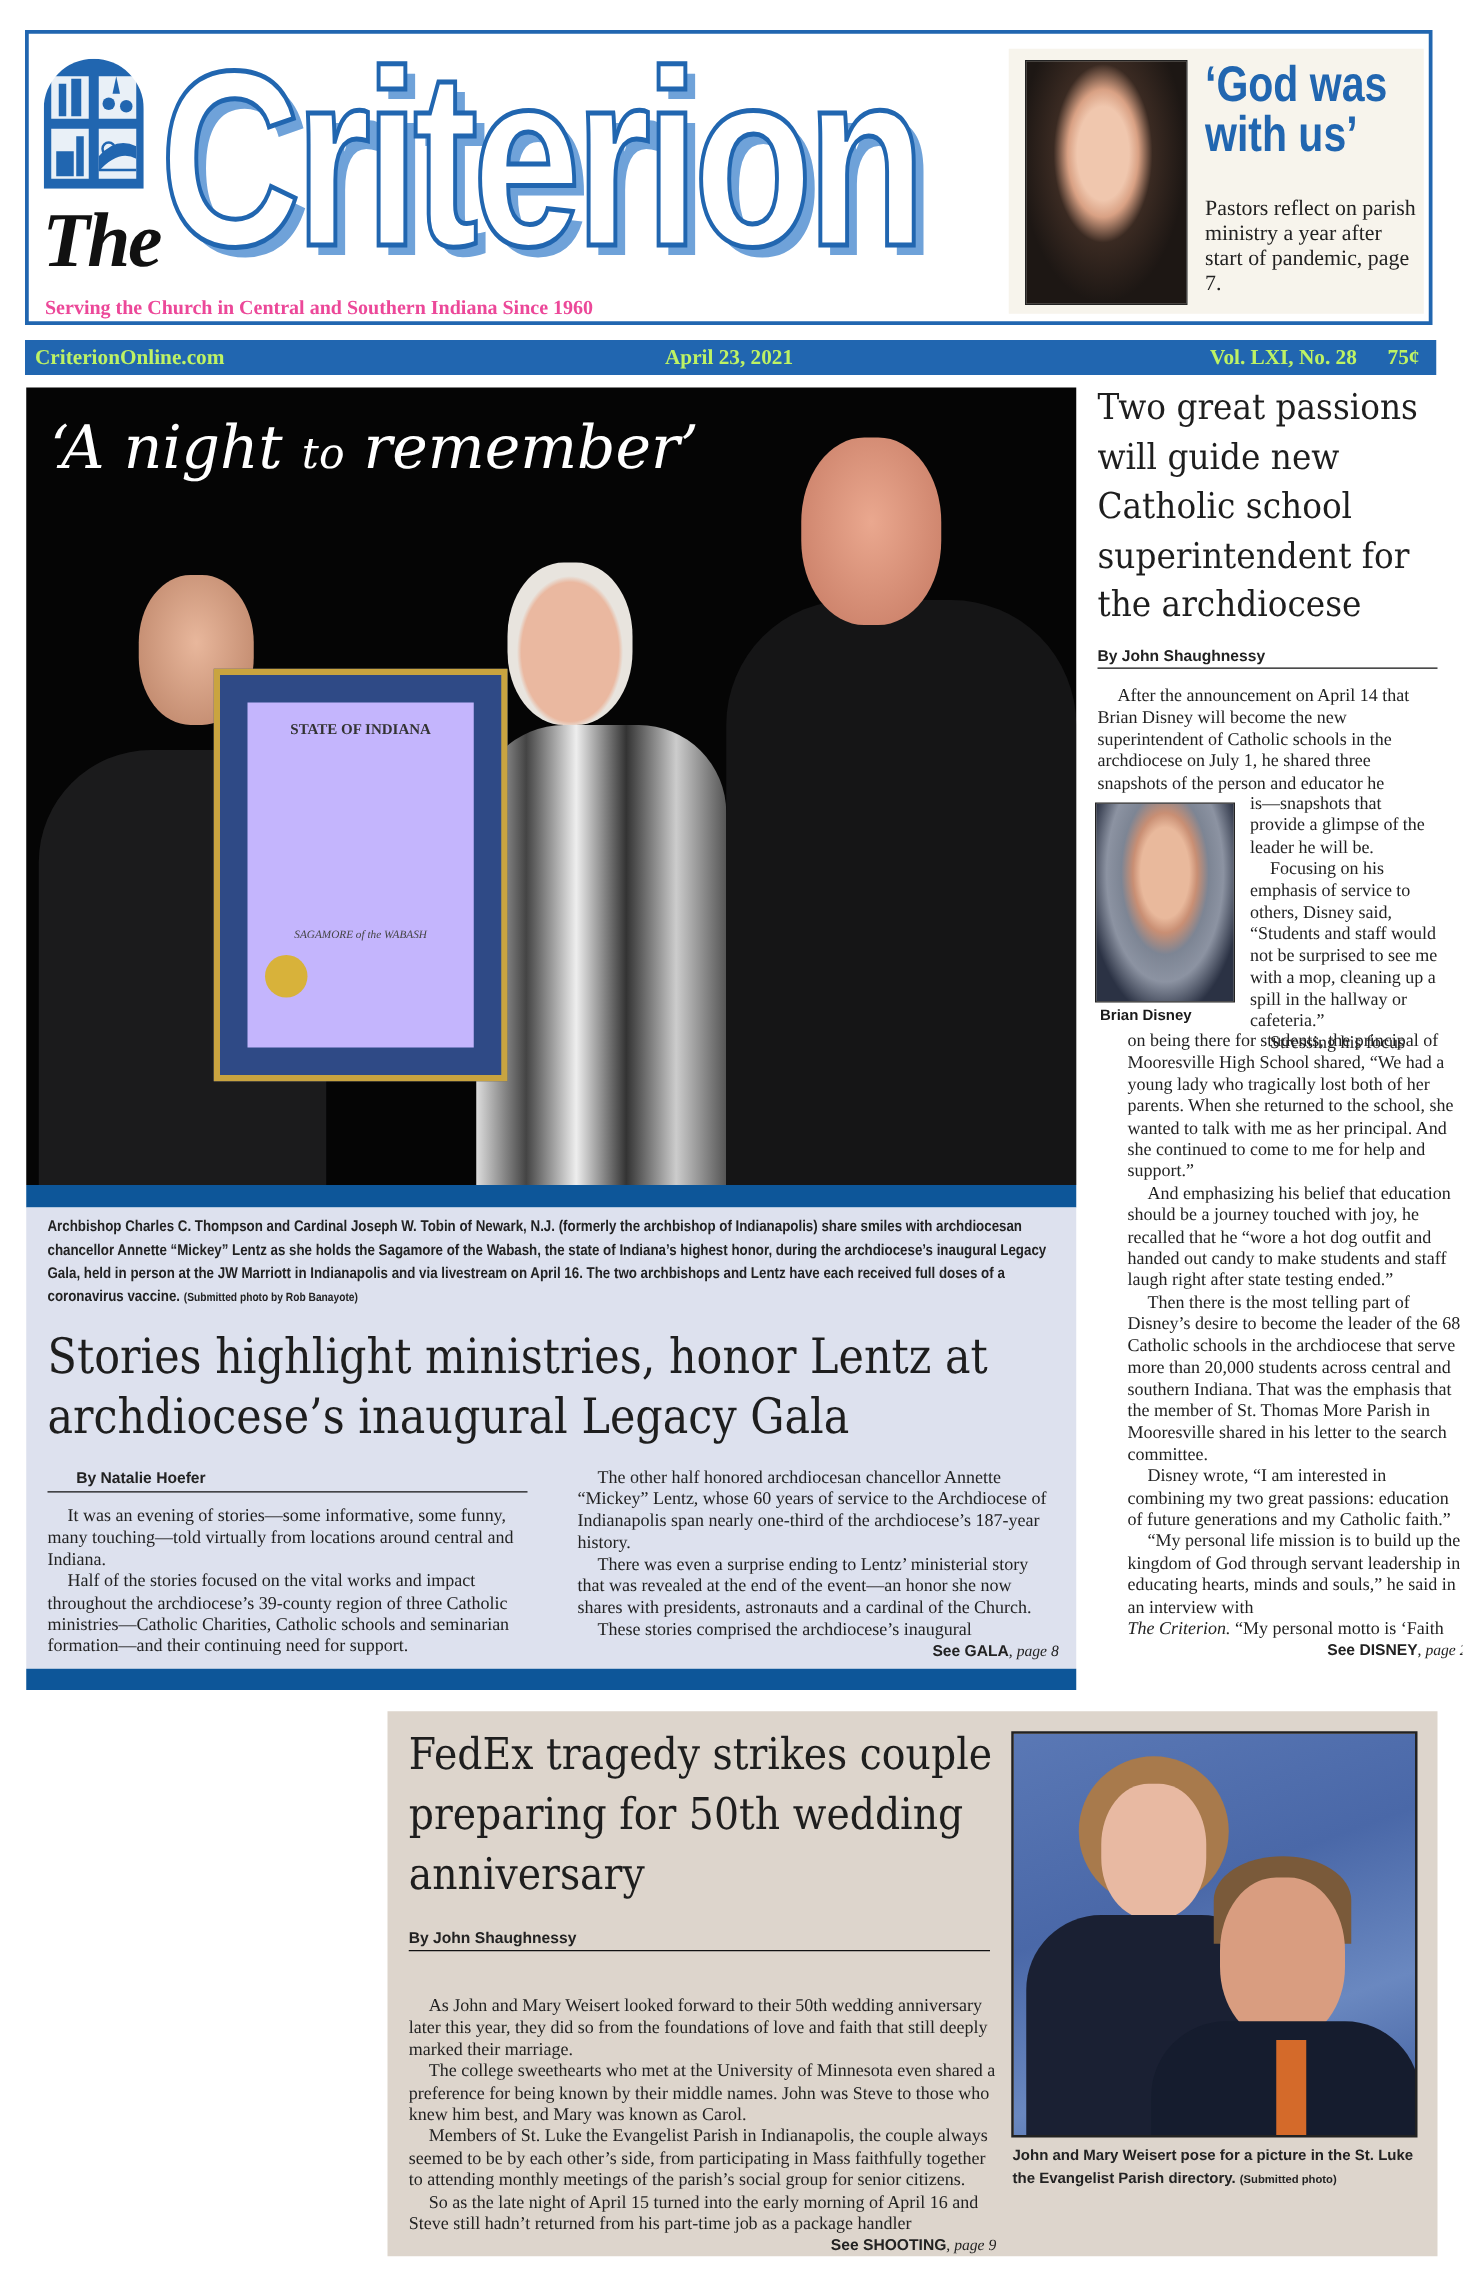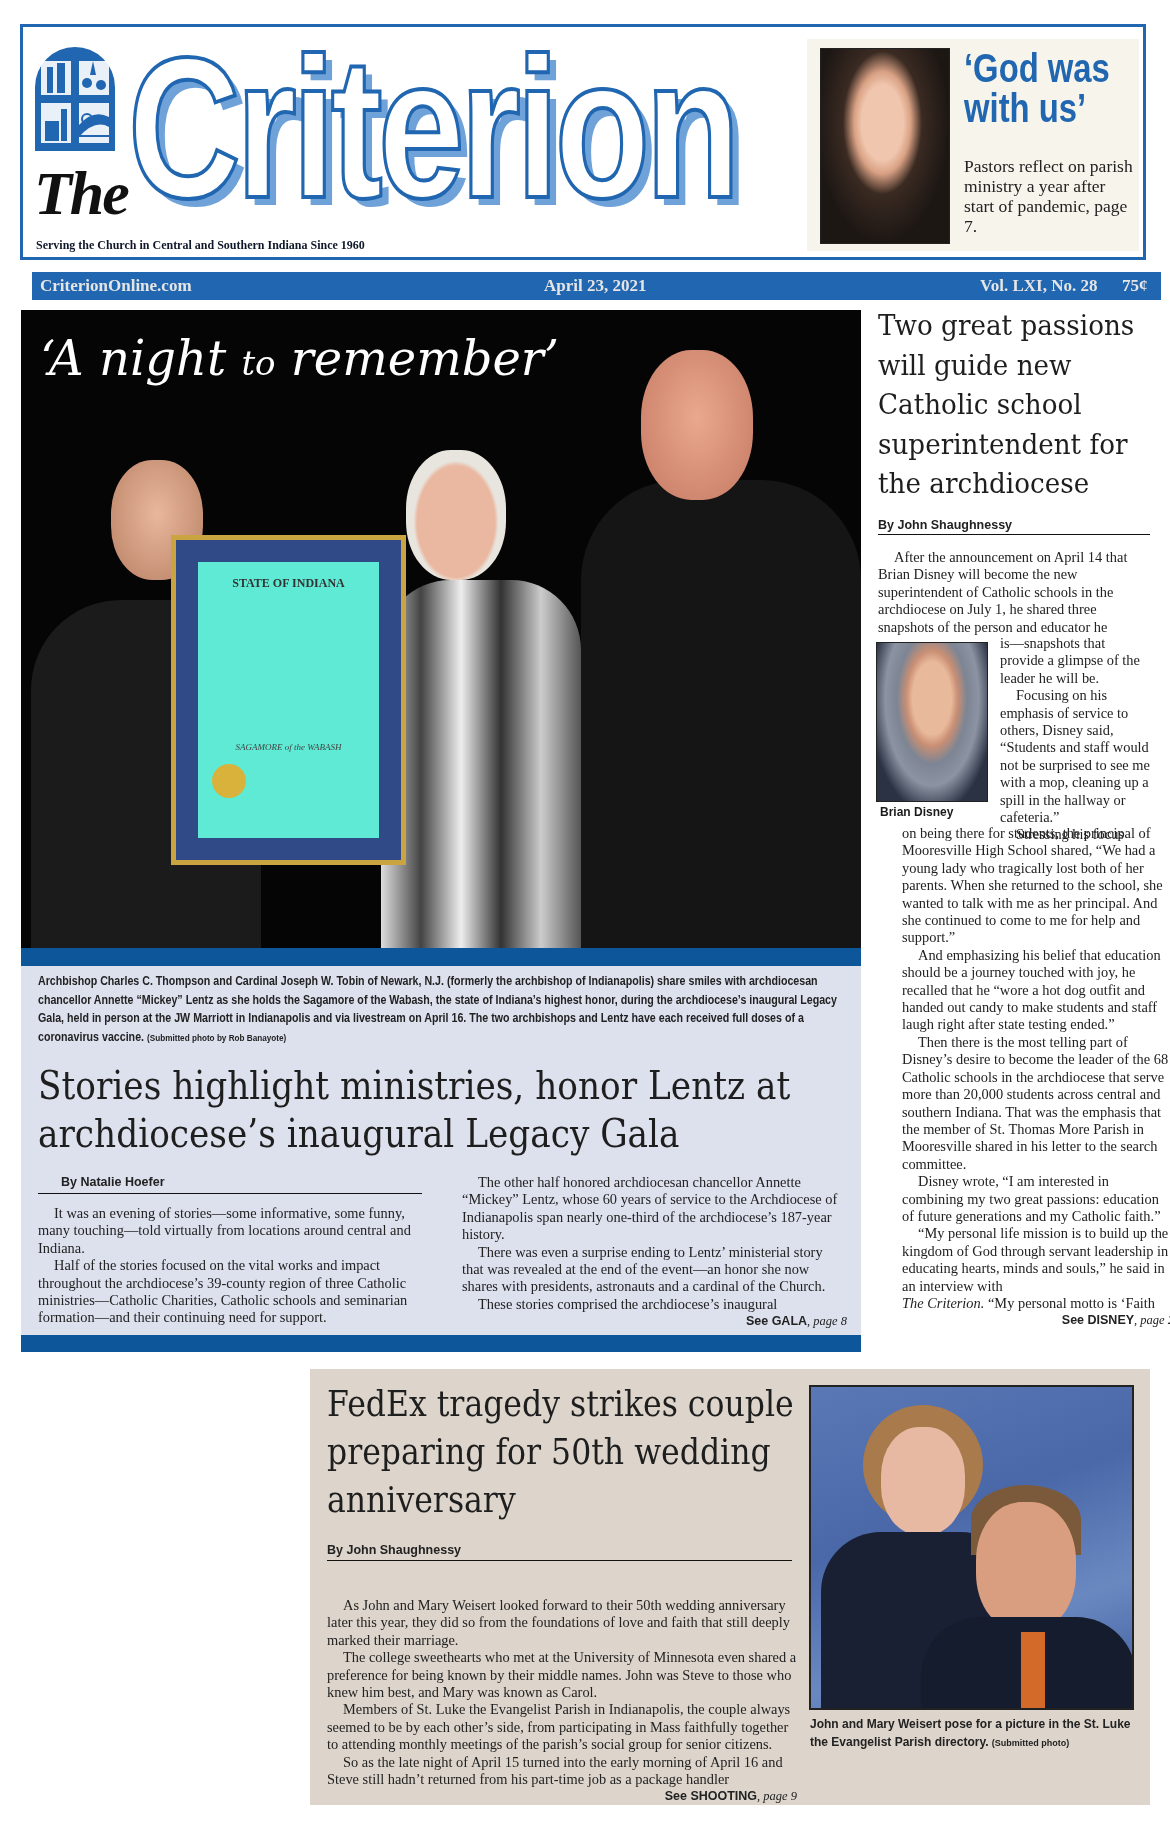--- a/index.html
+++ b/index.html
@@ -4,27 +4,27 @@
 <style>
   html,body{margin:0;padding:0;background:#fff;}
   body{width:1170px;height:1826px;position:relative;overflow:hidden;font-family:"Liberation Serif",serif;color:#1a1a1a;}
   .abs{position:absolute;}
   
   #masthead{left:20px;top:24px;width:1126px;height:236px;border:3px solid #2166b0;box-sizing:border-box;}
   #logo{left:35px;top:47px;width:80px;height:104px;}
   #the-word{left:34px;top:158px;font-family:"Liberation Serif",serif;font-style:italic;font-weight:bold;font-size:62px;color:#111;letter-spacing:-2px;}
   #title-word{left:128px;top:28px;font-family:"Liberation Sans",sans-serif;font-weight:bold;font-size:200px;line-height:200px;letter-spacing:-6px;color:#fff;
     -webkit-text-stroke:4px #2166b0;text-shadow:10px 8px 0 #6fa2d9;transform:scaleX(0.78);transform-origin:left top;}
-  #tagline{left:36px;top:238px;font-family:"Liberation Serif",serif;font-weight:bold;font-size:12px;color:#0f172a;}
+  #tagline{left:36px;top:238px;font-family:"Liberation Serif",serif;font-weight:bold;font-size:16px;color:#ec4899;}
   #inset{left:807px;top:39px;width:332px;height:212px;background:#f7f4ec;}
   #inset-photo{left:820px;top:48px;width:128px;height:194px;background:radial-gradient(ellipse at 48% 38%,#f0c7ae 0 22%,#d9a184 30%,#3a2a22 42%,#1d1714 70%);border:1px solid #222;}
   #inset-headline{left:964px;top:48px;width:170px;font-family:"Liberation Sans",sans-serif;font-weight:bold;font-size:40px;line-height:40px;color:#2166b0;transform:scaleX(0.82);transform-origin:left top;white-space:nowrap;}
   #inset-text{left:964px;top:156px;width:172px;font-size:17.5px;line-height:20px;color:#222;}
   
-  #datebar{left:32px;top:272px;width:1129px;height:28px;background:#2166b0;color:#e5e5e5;font-weight:bold;font-size:17px;text-align:center;}
+  #datebar{left:20px;top:272px;width:1129px;height:28px;background:#2166b0;color:#bef264;font-weight:bold;font-size:17px;text-align:center;}
   #datebar span{position:absolute;top:4px;}
   
   #main-photo{left:21px;top:310px;width:840px;height:638px;background:#050505;overflow:hidden;}
   .person{position:absolute;}
   #photo-title{left:40px;top:330px;color:#fff;font-family:"DejaVu Serif",serif;font-style:italic;font-size:48px;white-space:nowrap;}
   #photo-title .small{font-size:34px;}
   #blueband1{left:21px;top:948px;width:840px;height:18px;background:#0d5699;}
   #caption-box{left:21px;top:966px;width:840px;height:369px;background:#dde1ee;}
   #caption{left:38px;top:972px;width:810px;font-family:"Liberation Sans",sans-serif;font-weight:bold;font-size:12.4px;line-height:18.5px;color:#222;transform:scaleX(0.86);transform-origin:left top;width:940px;}
   #caption .credit{font-size:9.5px;}
@@ -103,21 +103,21 @@
   <div class="person" style="left:10px;top:290px;width:230px;height:360px;background:#1b1b1c;border-radius:90px 90px 0 0;"></div>
   <div class="person" style="left:90px;top:150px;width:92px;height:120px;background:radial-gradient(ellipse at 50% 45%,#e8b79c,#b98064);border-radius:45%;"></div>
 
   <div class="person" style="left:360px;top:270px;width:200px;height:380px;background:linear-gradient(90deg,#ddd 0,#444 20%,#eee 40%,#333 60%,#ccc 80%,#555 100%);border-radius:70px 70px 0 0;"></div>
   <div class="person" style="left:385px;top:140px;width:100px;height:130px;background:radial-gradient(ellipse at 50% 55%,#eab8a0 0 55%,#e8e4de 60%);border-radius:45%;"></div>
 
   <div class="person" style="left:560px;top:170px;width:280px;height:470px;background:#151516;border-radius:100px 100px 0 0;"></div>
   <div class="person" style="left:620px;top:40px;width:112px;height:150px;background:radial-gradient(ellipse at 50% 45%,#eaa88f,#c57962);border-radius:45%;"></div>
 
   <div class="person" style="left:150px;top:225px;width:235px;height:330px;background:#2f4a86;border:5px solid #c9a440;box-sizing:border-box;">
-    <div style="position:absolute;left:22px;top:22px;right:22px;bottom:22px;background:#5eead4;">
+    <div style="position:absolute;left:22px;top:22px;right:22px;bottom:22px;background:#c4b5fd;">
       <div style="text-align:center;font-size:12px;font-weight:bold;margin-top:14px;color:#333;">STATE OF INDIANA</div>
       <div style="position:absolute;left:14px;bottom:40px;width:34px;height:34px;border-radius:50%;background:#d8b23a;"></div>
       <div style="position:absolute;left:0;right:0;bottom:86px;text-align:center;font-size:9px;font-style:italic;color:#444;">SAGAMORE of the WABASH</div>
     </div>
   </div>
 </div>
 <div class="abs" id="photo-title">
   <span>‘A night</span>
   <span class="small">to</span>
   <span>remember’</span>

